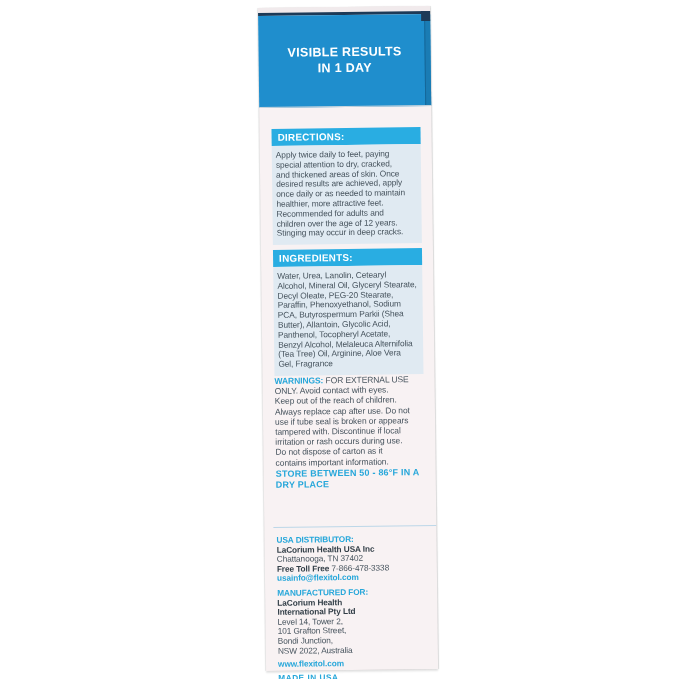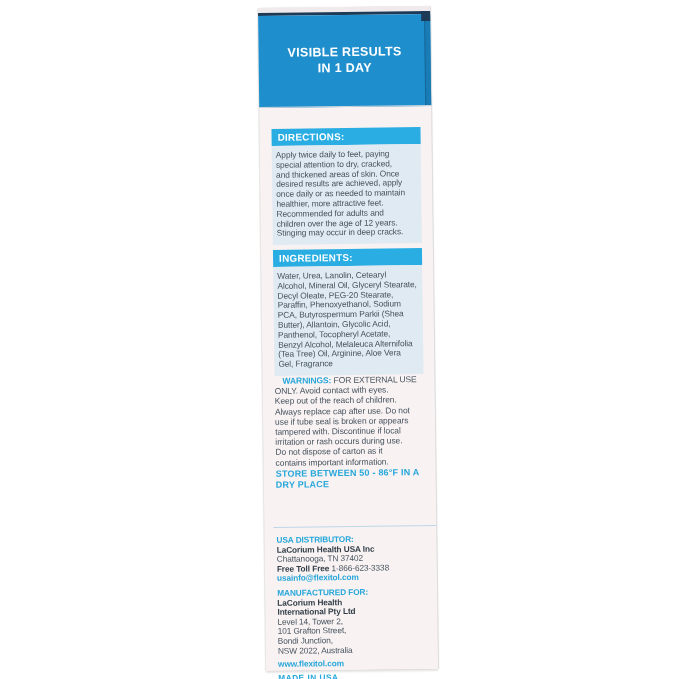--- a/index.html
+++ b/index.html
@@ -49,21 +49,21 @@
     background: #e0eaf2; color: #47545e;
     font-size: 8.4px; line-height: 9.8px; letter-spacing: -0.1px;
     padding: 5px 4px 6px 4px; white-space: pre-line;
   }
   .directions-block { top: 121px; }
   .ingredients-block { top: 242px; }
   .warnings-block {
     top: 368px; color: #47545e;
     font-size: 8.5px; line-height: 10.2px; letter-spacing: -0.1px;
   }
-  .warn-label { color: #27a7da; font-weight: bold; margin-left: 8px; }
+  .warn-label { color: #27a7da; font-weight: bold; }
   .warn-body { white-space: pre-line; }
   .storage-block {
     top: 461px; color: #27a7da; font-weight: bold;
     font-size: 9px; line-height: 10.6px; letter-spacing: 0.2px;
     white-space: pre-line;
   }
   .divider { position: absolute; top: 519px; left: 9px; right: 0; height: 1px; background: #bcd7e8; }
   .footer-block {
     top: 528px; right: 8px; width: auto;
     font-size: 8.3px; line-height: 9.6px; color: #47545e; letter-spacing: -0.1px;
@@ -131,21 +131,21 @@
 
   <div class="section storage-block">STORE BETWEEN 50 - 86°F IN A
 DRY PLACE</div>
 
   <div class="divider"></div>
 
   <div class="section footer-block">
     <div class="cyan-bold">USA DISTRIBUTOR:</div>
     <div class="dark-bold">LaCorium Health USA Inc</div>
     <div>Chattanooga, TN 37402</div>
-    <div><span class="dark-bold">Free Toll Free</span><span> 1-866-623-3338</span></div>
+    <div><span class="dark-bold">Free Toll Free</span><span> 7-866-478-3338</span></div>
     <div class="cyan-bold">usainfo@flexitol.com</div>
 
     <div class="cyan-bold gap5">MANUFACTURED FOR:</div>
     <div class="dark-bold">LaCorium Health</div>
     <div class="dark-bold">International Pty Ltd</div>
     <div class="pre">Level 14, Tower 2,
 101 Grafton Street,
 Bondi Junction,
 NSW 2022, Australia</div>
 

